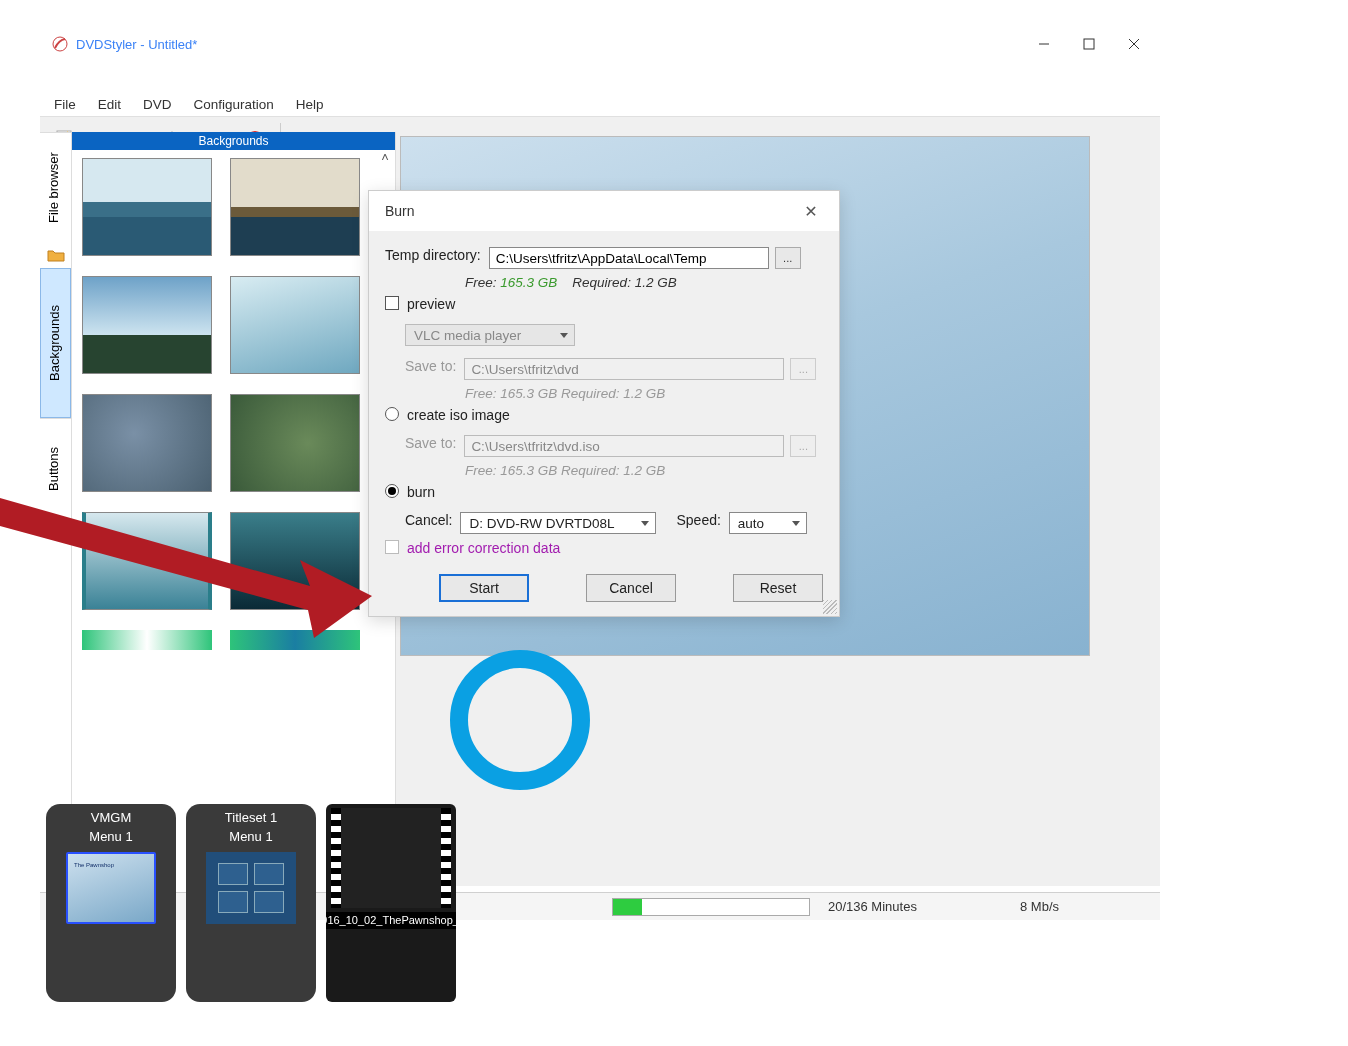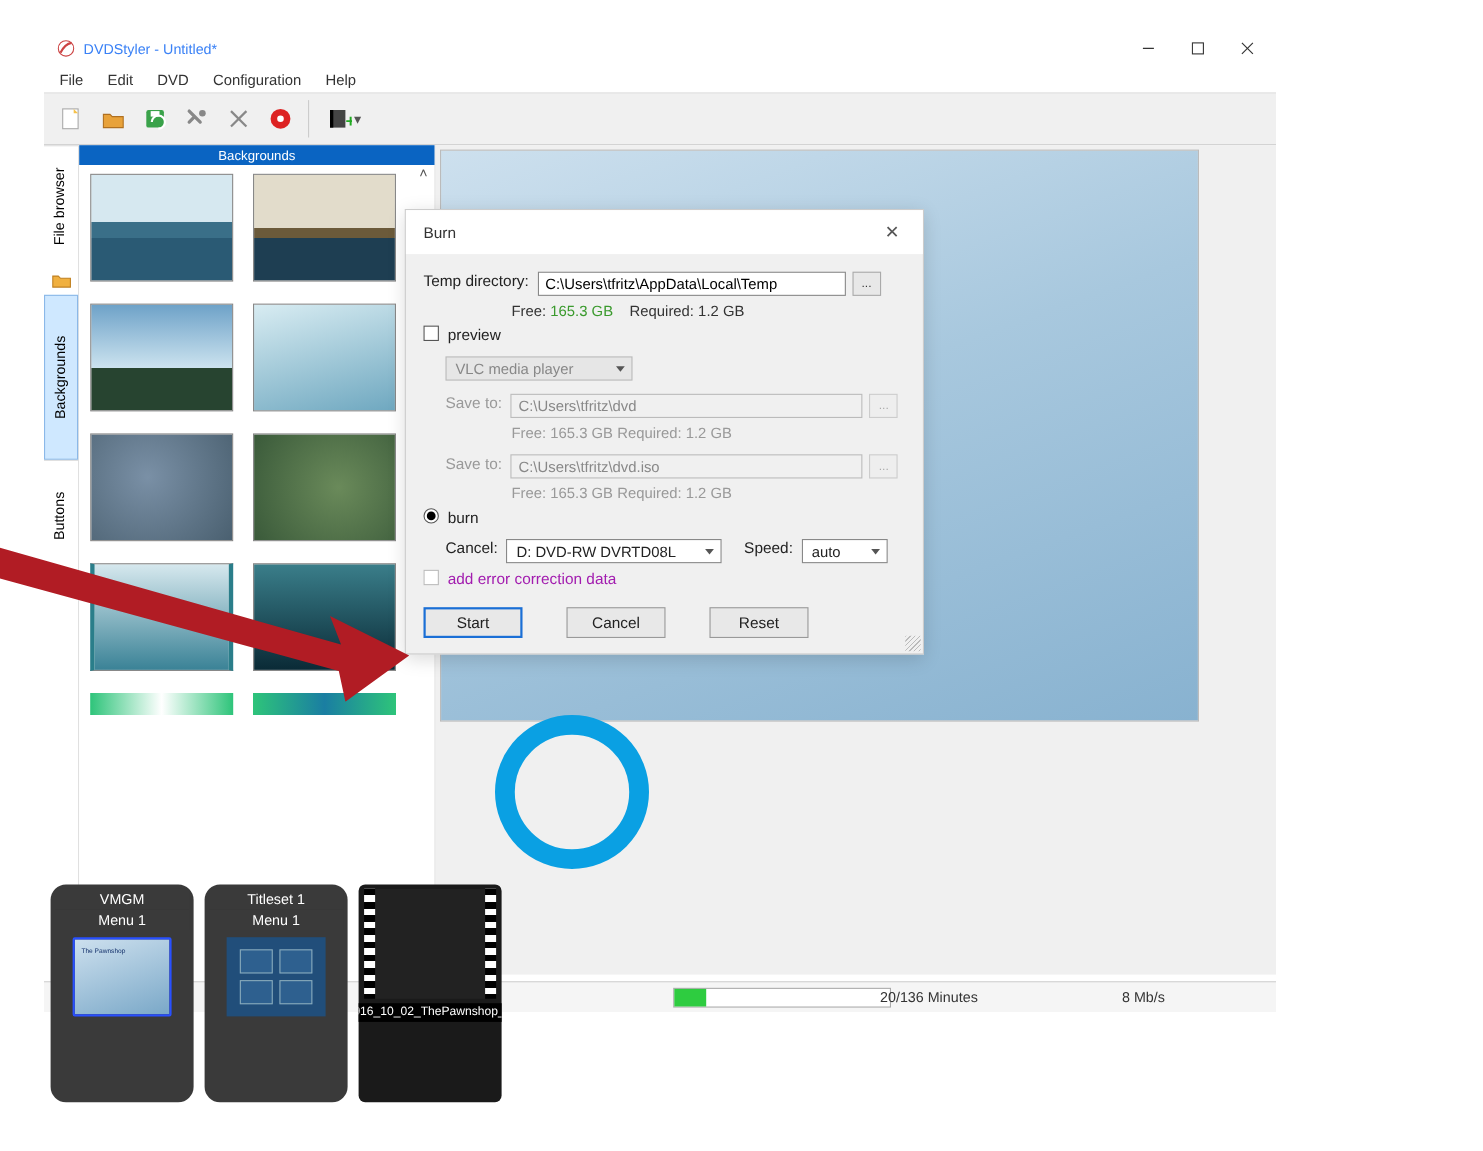--- a/index.html
+++ b/index.html
@@ -8,21 +8,21 @@
 
   
   .window { position:absolute; left:40px; top:28px; width:1120px; height:892px; background:#fff; }
   .titlebar { height:32px; display:flex; align-items:center; justify-content:space-between; padding:0 4px 0 12px; }
   .titlebar-left { display:flex; align-items:center; gap:8px; }
   .logo { width:16px; height:16px; }
   .title-text { color:#3b82f6; font-size:13px; }
   .winbtns { display:flex; }
   .winbtn { width:45px; height:28px; display:flex; align-items:center; justify-content:center; color:#555; font-size:14px; }
 
-  .menubar { height:24px; display:flex; align-items:center; gap:2px; padding-left:4px; }
+  .menubar { height:24px; display:flex; align-items:center; gap:2px; padding-left:4px;margin-top:32px; }
   .menu-item { padding:3px 10px; font-size:13.5px; color:#333; }
 
   .toolbar { height:48px; background:#f0f0f0; border-top:1px solid #e0e0e0; border-bottom:1px solid #d0d0d0; display:flex; align-items:center; gap:4px; padding:0 8px; }
   .toolbtn { width:34px; height:34px; display:flex; align-items:center; justify-content:center; border-radius:2px; }
   .toolbar .sep { width:1px; height:34px; background:#ccc; margin:0 4px; }
 
   
   .body-area { position:absolute; left:0px; top:104px; right:0; bottom:34px; display:flex; }
   .side-tabs { width:32px; background:#fff; border-right:1px solid #ddd; display:flex; flex-direction:column; }
   .side-tab { flex:0 0 auto; writing-mode:vertical-rl; transform:rotate(180deg); padding:16px 6px; text-align:center; font-size:13px; border-bottom:1px solid #ddd; cursor:default;}
@@ -50,47 +50,47 @@
   .film-thumb { width:120px; height:100px; background:#222; position:relative; margin-bottom:4px;}
   .film-thumb::before, .film-thumb::after { content:""; position:absolute; top:0; bottom:0; width:10px; background:repeating-linear-gradient(#000 0 6px,#fff 6px 12px);}
   .film-thumb::before { left:0; }
   .film-thumb::after { right:0; }
   .film-label { color:#fff; font-size:11px; text-align:center; line-height:1.2; background:#000; margin:0 -4px; padding:2px 2px; }
 
   
   .statusbar { position:absolute; left:0; bottom:0; right:0; height:28px; border-top:1px solid #d0d0d0; background:#f5f5f5; display:flex; align-items:center; font-size:13px; color:#333; }
   .progress { position:absolute; left:572px; width:198px; height:18px; border:1px solid #aaa; background:#fff; }
   .progress-bar { height:100%; background:#2ecc40; }
-  .status-minutes { position:absolute; left:760px; }
+  .status-minutes { position:absolute; left:788px; }
   .status-mbps { position:absolute; left:980px; }
 
   
   .dialog { position:absolute; left:368px; top:190px; width:472px; background:#f0f0f0; border:1px solid #ccc; box-shadow:0 4px 16px rgba(0,0,0,0.15); }
   .dlg-title { height:40px; display:flex; align-items:center; justify-content:space-between; padding:0 12px 0 16px; background:#fff;}
   .dlg-title span { color:#333; font-size:14px; }
   .dlg-close { color:#555; font-size:16px; width:32px; height:32px; display:flex;align-items:center;justify-content:center; }
   .dlg-body { padding:10px 16px 14px 16px; font-size:14px; color:#222; position:relative;}
   .row { display:flex; align-items:flex-start; margin:6px 0; }
   .row.indent { padding-left:20px;margin-top:12px; }
   .field-label { margin-right:8px; }
   .textbox { border:1px solid #888; background:#fff; padding:2px 6px; font-size:13.5px; height:22px; }
   .textbox.disabled { background:#f0f0f0; color:#888; border-color:#bbb;}
   .btn-ellipsis { width:26px; height:22px; margin-left:6px; border:1px solid #aaa; background:#e8e8e8; display:flex; align-items:center; justify-content:center; font-size:11px; color:#333;}
   .btn-ellipsis.disabled { color:#aaa; border-color:#ccc; background:#eee;}
-  .info-line { font-size:13.5px; color:#999; margin:2px 0 6px 80px;}
+  .info-line { font-size:13.5px; color:#999; margin:2px 0 6px 80px;font-style:italic;}
   .info-line.active { color:#333; }
   .info-line .free { color:#3a9a2d; }
   .chk { width:14px; height:14px; border:1px solid #555; margin-right:8px; background:#fff; display:inline-block; vertical-align:middle;}
   .chk.disabled { border-color:#bbb; }
   .radio { width:14px; height:14px; border:1px solid #555; border-radius:50%; margin-right:8px; display:inline-flex; align-items:center; justify-content:center; background:#fff;}
   .radio.sel::after { content:""; width:8px; height:8px; border-radius:50%; background:#000; }
   .select { border:1px solid #888; background:#fff; padding:2px 18px 2px 8px; position:relative; height:22px; font-size:13.5px; display:inline-flex; align-items:center;}
   .select::after { content:""; position:absolute; right:6px; top:8px; border-left:4px solid transparent; border-right:4px solid transparent; border-top:5px solid #555;}
   .select.disabled { background:#e6e6e6; color:#888; border-color:#bbb;}
-  .btnrow { display:flex; justify-content:flex-start; gap:40px; margin-top:18px;}
+  .btnrow { display:flex; justify-content:flex-end; gap:57px; margin-top:18px;}
   .btn { width:90px; height:28px; border:1px solid #999; background:#e8e8e8; display:flex; align-items:center; justify-content:center; font-size:14px;}
   .btn.primary { border:2px solid #1a6fd6; background:#e8e8e8;}
   .resize-grip { position:absolute; right:2px; bottom:2px; width:14px; height:14px; background:repeating-linear-gradient(135deg,#bbb 0 1px,transparent 1px 3px);}
 
   
   .arrow-svg { position:absolute; left:0; top:468px; width:380px; height:170px; pointer-events:none; }
   .circle-ann { position:absolute; left:450px; top:650px; width:140px; height:140px; border:18px solid #0aa0e3; border-radius:50%; pointer-events:none; z-index:50;}
 
   
   .sea1 { background:linear-gradient(#d6e8f0 0 45%, #3a6f88 45% 60%, #2a5a74 60% 100%);}
@@ -287,20 +287,24 @@
         <div class="select disabled" style="width:170px">VLC media player</div>
       </div>
 
       <div class="row indent">
         <span class="field-label" style="color:#999">Save to:</span>
         <input class="textbox disabled" style="width: 320px;" value="C:\Users\tfritz\dvd">
         <div class="btn-ellipsis disabled">...</div>
       </div>
       <div class="info-line">Free: 165.3 GB    Required: 1.2 GB</div>
 
+      <div class="row">
+        <span class="radio"></span>
+        <span>create iso image</span>
+      </div>
       <div class="row indent">
         <span class="field-label" style="color:#999">Save to:</span>
         <input class="textbox disabled" style="width: 320px;" value="C:\Users\tfritz\dvd.iso">
         <div class="btn-ellipsis disabled">...</div>
       </div>
       <div class="info-line">Free: 165.3 GB    Required: 1.2 GB</div>
 
       <div class="row">
         <span class="radio sel"></span>
         <span>burn</span>

